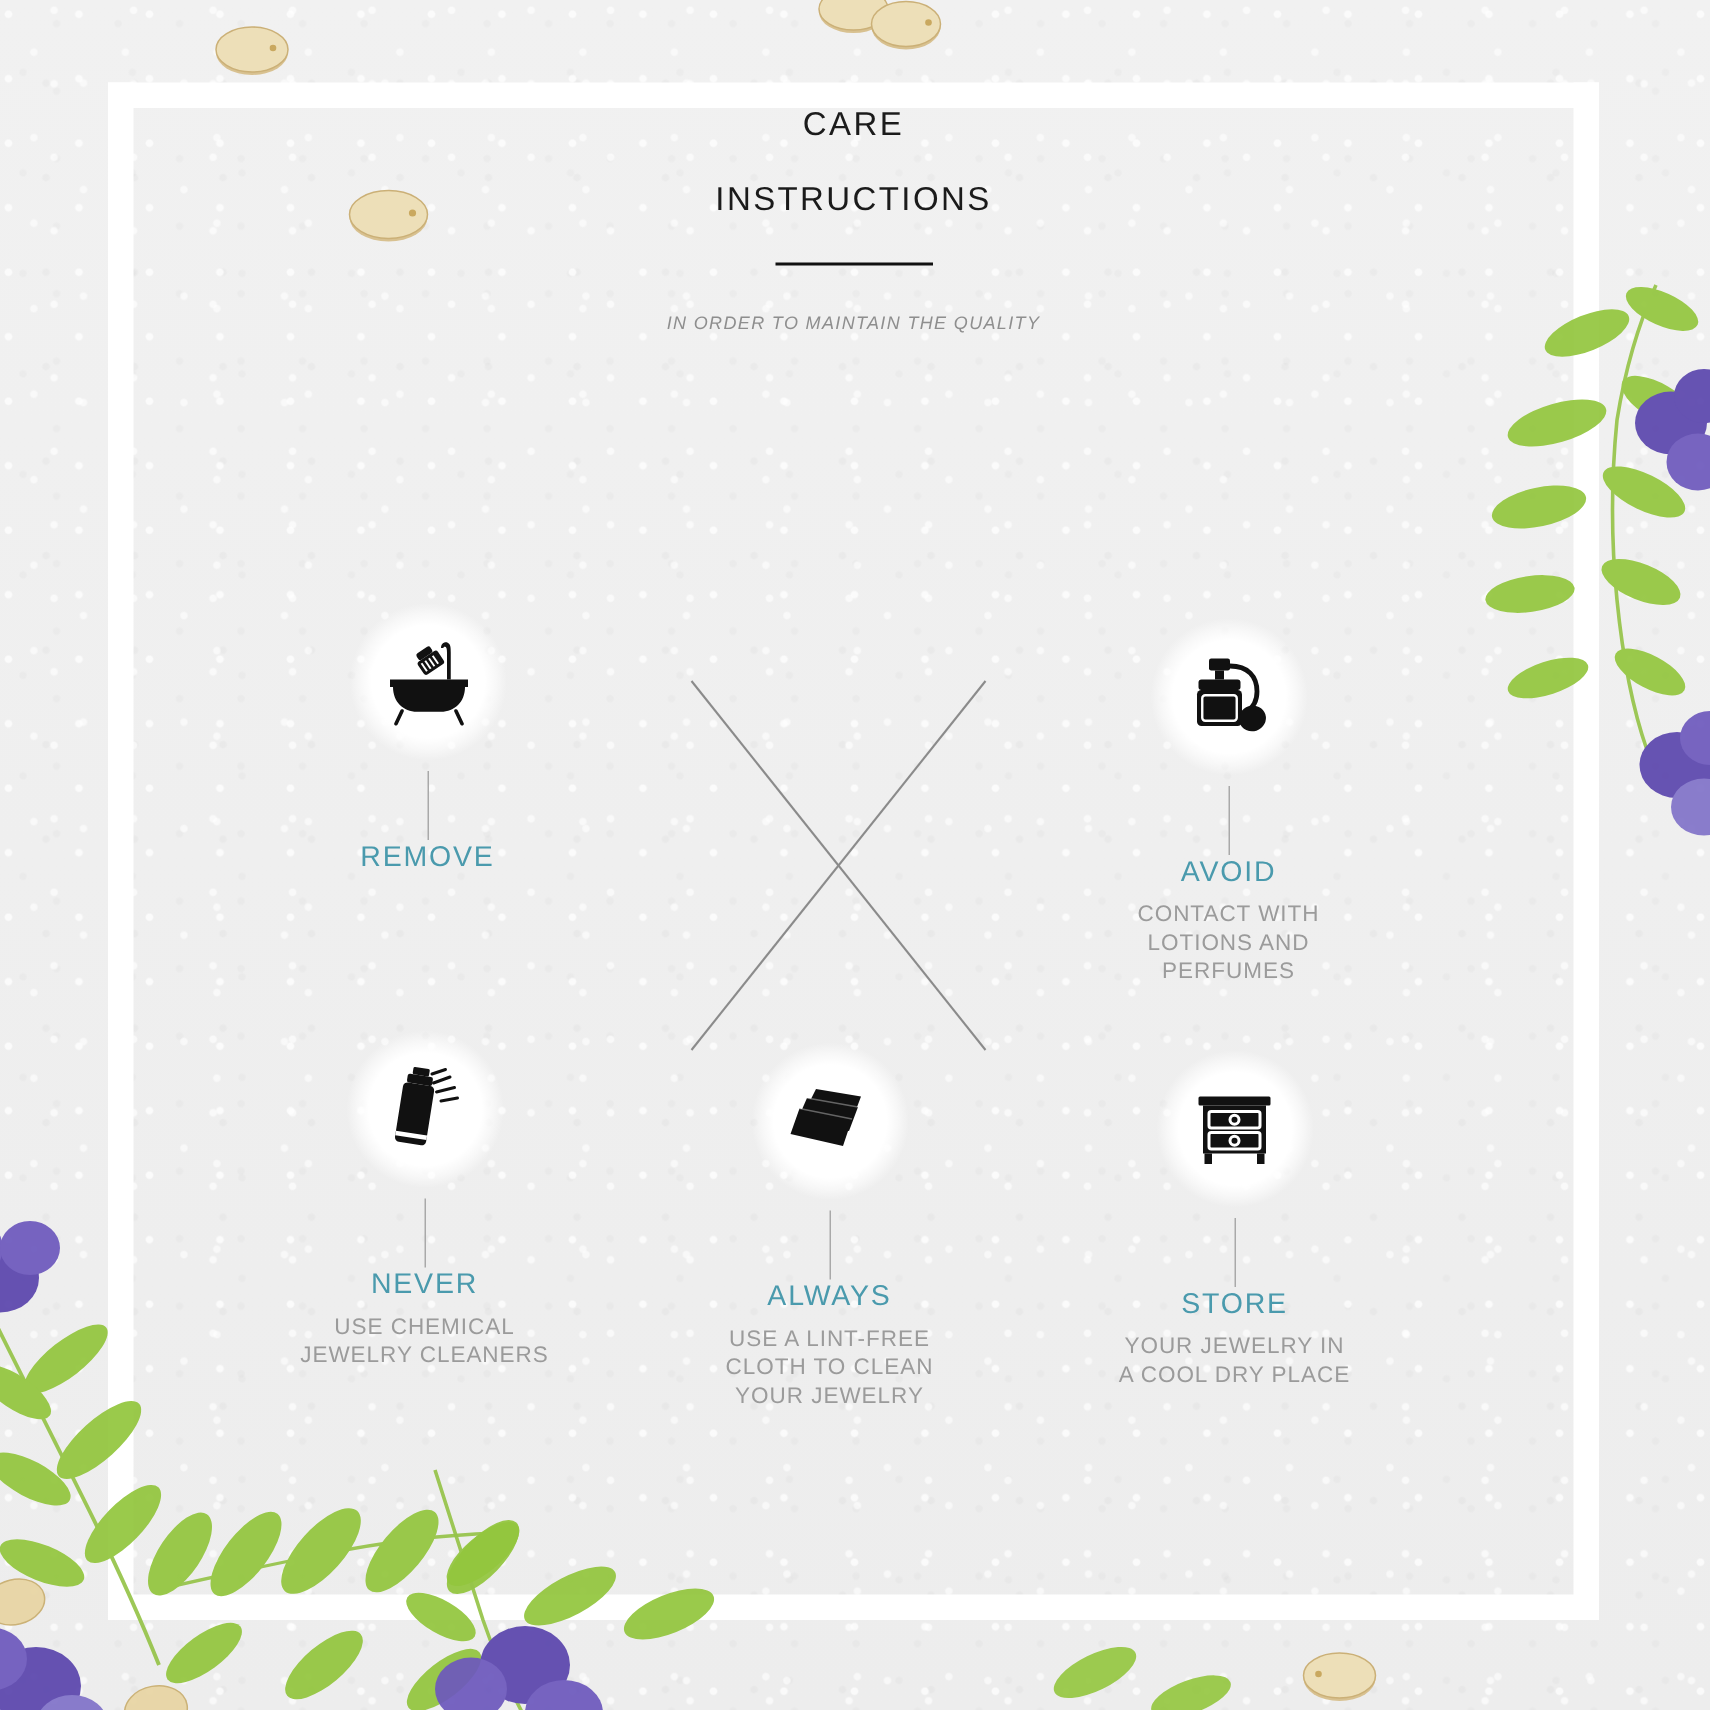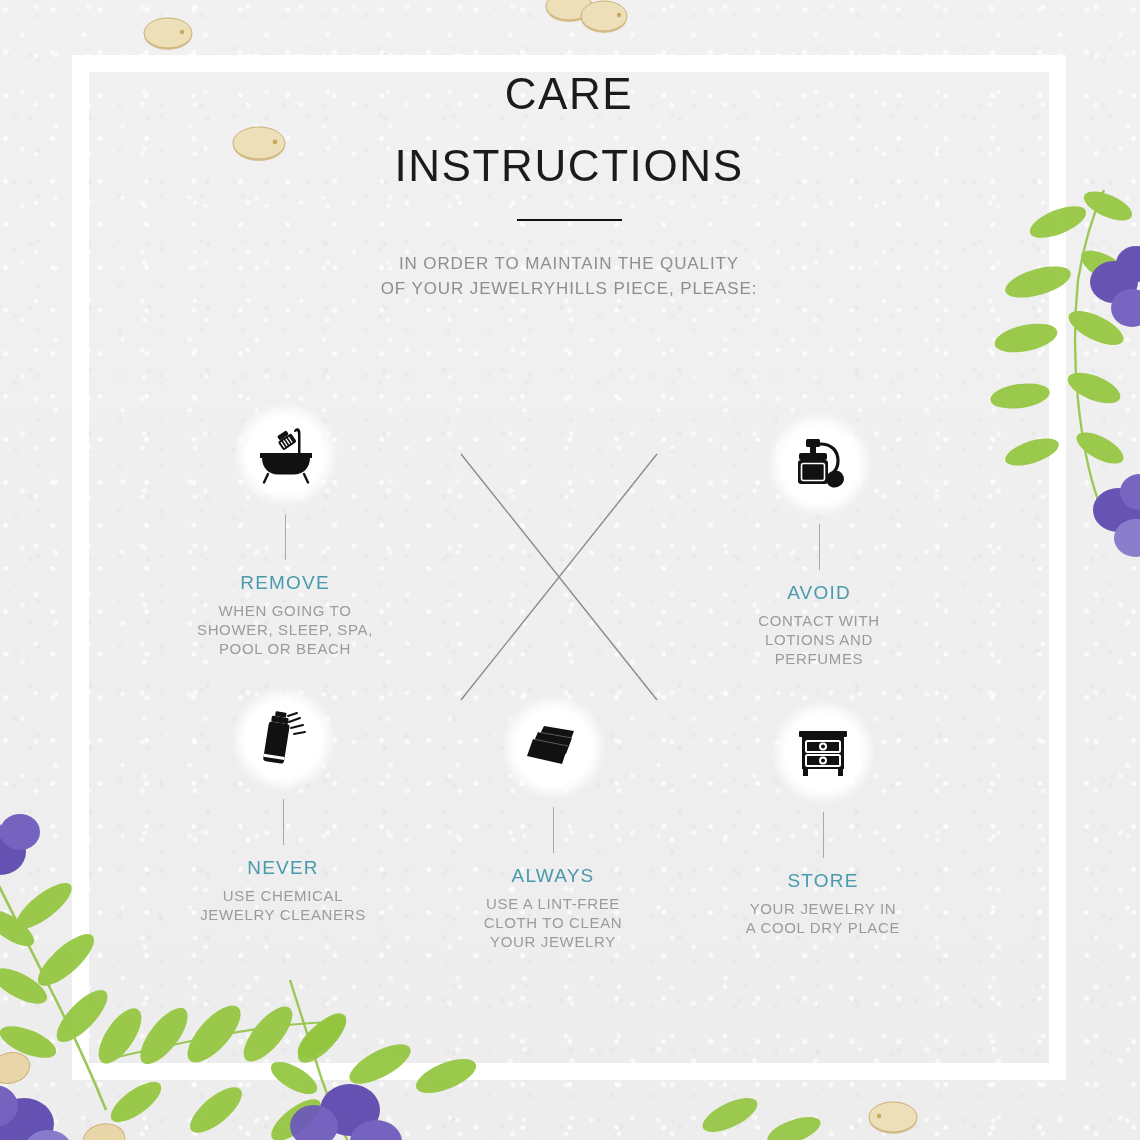--- a/index.html
+++ b/index.html
@@ -31,47 +31,47 @@
   #frame-bottom{left:72px;top:1063px;width:994px;height:17px;}
   #frame-left{left:72px;top:55px;width:17px;height:1025px;}
   #frame-right{left:1049px;top:55px;width:17px;height:1025px;}
 
   
   #card{position:absolute;left:89px;top:72px;width:960px;height:991px;z-index:4;}
 
   
   #header{position:absolute;left:0;top:0;width:960px;text-align:center;}
   #title{
-    font-size:44px;color:#1b1b1b;letter-spacing:1.6px;
+    font-size:22px;color:#1b1b1b;letter-spacing:1.6px;
     line-height:1.0;font-weight:400;
   }
   #title .l2{display:block;margin-top:28px;}
   #title-divider{
     width:105px;height:2px;background:#111;margin:31px auto 0;
   }
   #subtitle{
-    margin-top:30px;font-size:17px;color:#8e8e8e;
-    letter-spacing:.9px;line-height:1.48;font-weight:400;
+    margin-top:30px;font-size:12px;color:#8e8e8e;
+    letter-spacing:.9px;line-height:1.48;font-weight:400;font-style:italic;
   }
   #subtitle .l2{display:block;}
 
   
   #cross{position:absolute;left:370px;top:380px;width:200px;height:250px;overflow:visible;z-index:3;}
 
   
   .item{position:absolute;text-align:center;z-index:5;}
   .bubble{
     width:105px;height:105px;border-radius:50%;
     background:radial-gradient(circle closest-side,#ffffff 0 72%, rgba(255,255,255,.55) 86%, rgba(255,255,255,0) 100%);
     margin:0 auto;display:flex;align-items:center;justify-content:center;
   }
   .bubble svg{display:block;}
   .stem{width:1px;height:46px;background:#a9a9a9;margin:7px auto 0;}
   .item-title{
-    margin-top:13px;font-size:19px;color:#4a9aad;
+    margin-top:2px;font-size:19px;color:#4a9aad;
     letter-spacing:1.2px;font-weight:400;line-height:1;
   }
   .item-desc{
     margin-top:9px;font-size:15px;color:#9b9b9b;
     letter-spacing:.65px;line-height:1.27;font-weight:400;
   }
   .item-desc span{display:block;}
 
   
   #item-remove{left:106px;top:330px;width:180px;}
@@ -108,21 +108,20 @@
 <div id="card">
 
   <div id="header">
     <div id="title">
       <span>CARE</span>
       <span class="l2">INSTRUCTIONS</span>
     </div>
     <div id="title-divider"></div>
     <div id="subtitle">
       <span>IN ORDER TO MAINTAIN THE QUALITY</span>
-      <span class="l2">OF YOUR JEWELRYHILLS PIECE, PLEASE:</span>
     </div>
   </div>
 
   <svg id="cross" viewBox="0 0 200 250">
     <line x1="2" y1="2" x2="198" y2="248" stroke="#8b8b8b" stroke-width="1.4"></line>
     <line x1="198" y1="2" x2="2" y2="248" stroke="#8b8b8b" stroke-width="1.4"></line>
   </svg>
 
   <div class="item" id="item-remove">
     <div class="bubble">
@@ -136,25 +135,20 @@
           <rect x="32" y="13" width="1.3" height="6.5" fill="#fff"></rect>
           <rect x="35" y="13" width="1.3" height="6.5" fill="#fff"></rect>
         </g>
         <path d="M6 27 L58 27 L58 32 L56 32 C56 42 49 48.5 40 48.5 L24 48.5 C15 48.5 8 42 8 32 L6 32 Z" fill="#111"></path>
         <path d="M14 48 L10 56.5" stroke="#111" stroke-width="2.4" stroke-linecap="round"></path>
         <path d="M50 48 L54 56.5" stroke="#111" stroke-width="2.4" stroke-linecap="round"></path>
       </svg>
     </div>
     <div class="stem"></div>
     <div class="item-title">REMOVE</div>
-    <div class="item-desc">
-      <span>WHEN GOING TO</span>
-      <span>SHOWER, SLEEP, SPA,</span>
-      <span>POOL OR BEACH</span>
-    </div>
   </div>
 
   <div class="item" id="item-never">
     <div class="bubble">
       <svg width="56" height="60" viewBox="0 0 56 60">
         <g transform="rotate(9 24 32)">
           <rect x="16" y="2" width="11" height="5" rx="1" fill="#111"></rect>
           <rect x="13" y="7" width="17" height="6" rx="1.5" fill="#111"></rect>
           <rect x="11" y="13" width="21" height="40" rx="3" fill="#111"></rect>
           <rect x="11" y="46" width="21" height="3" fill="#fff"></rect>

